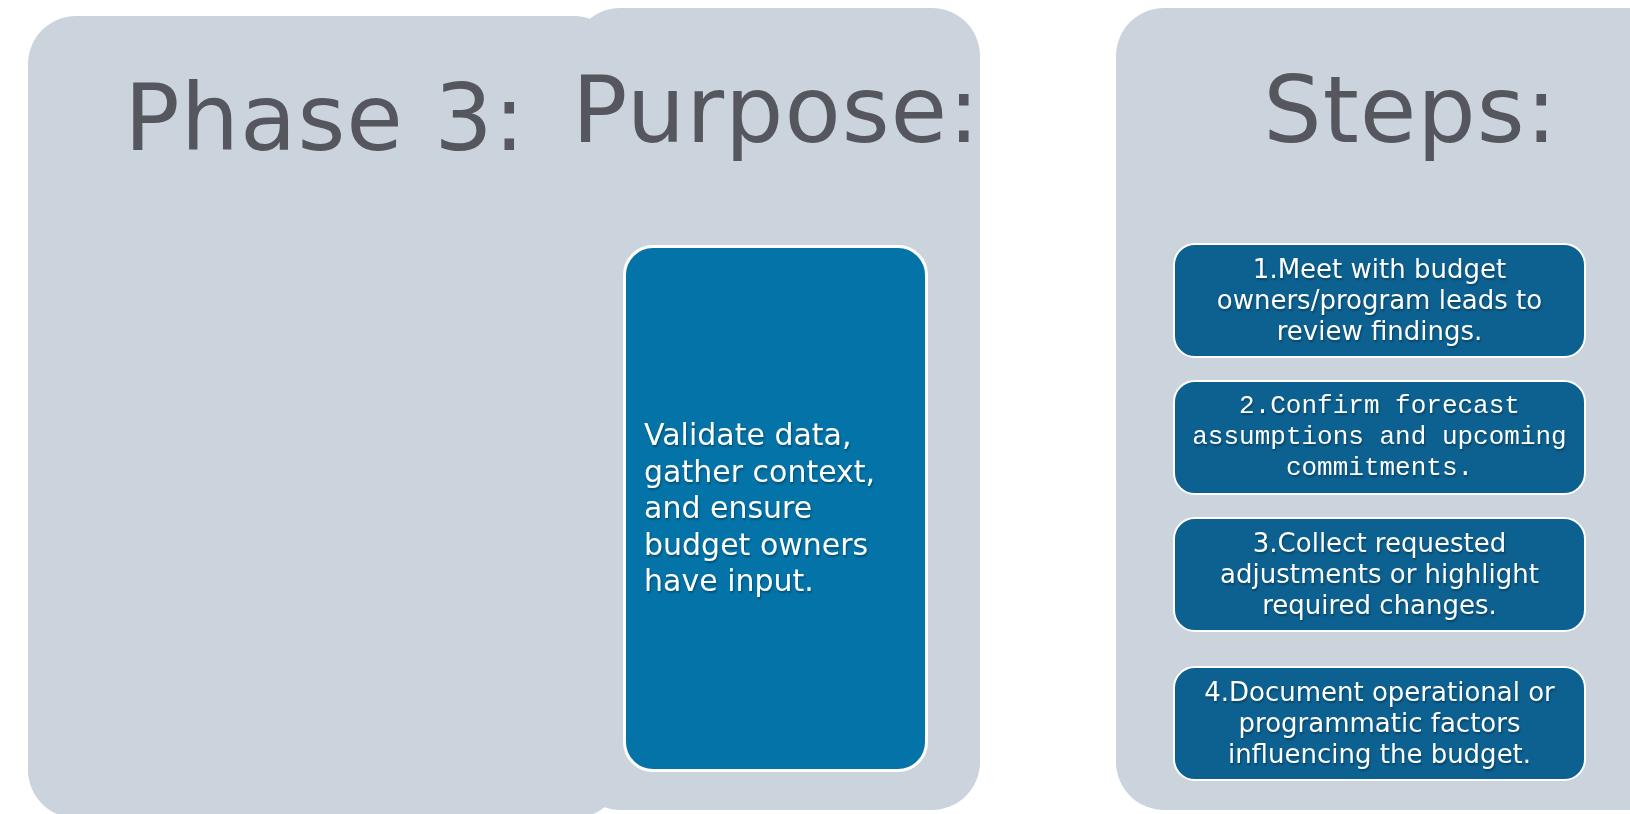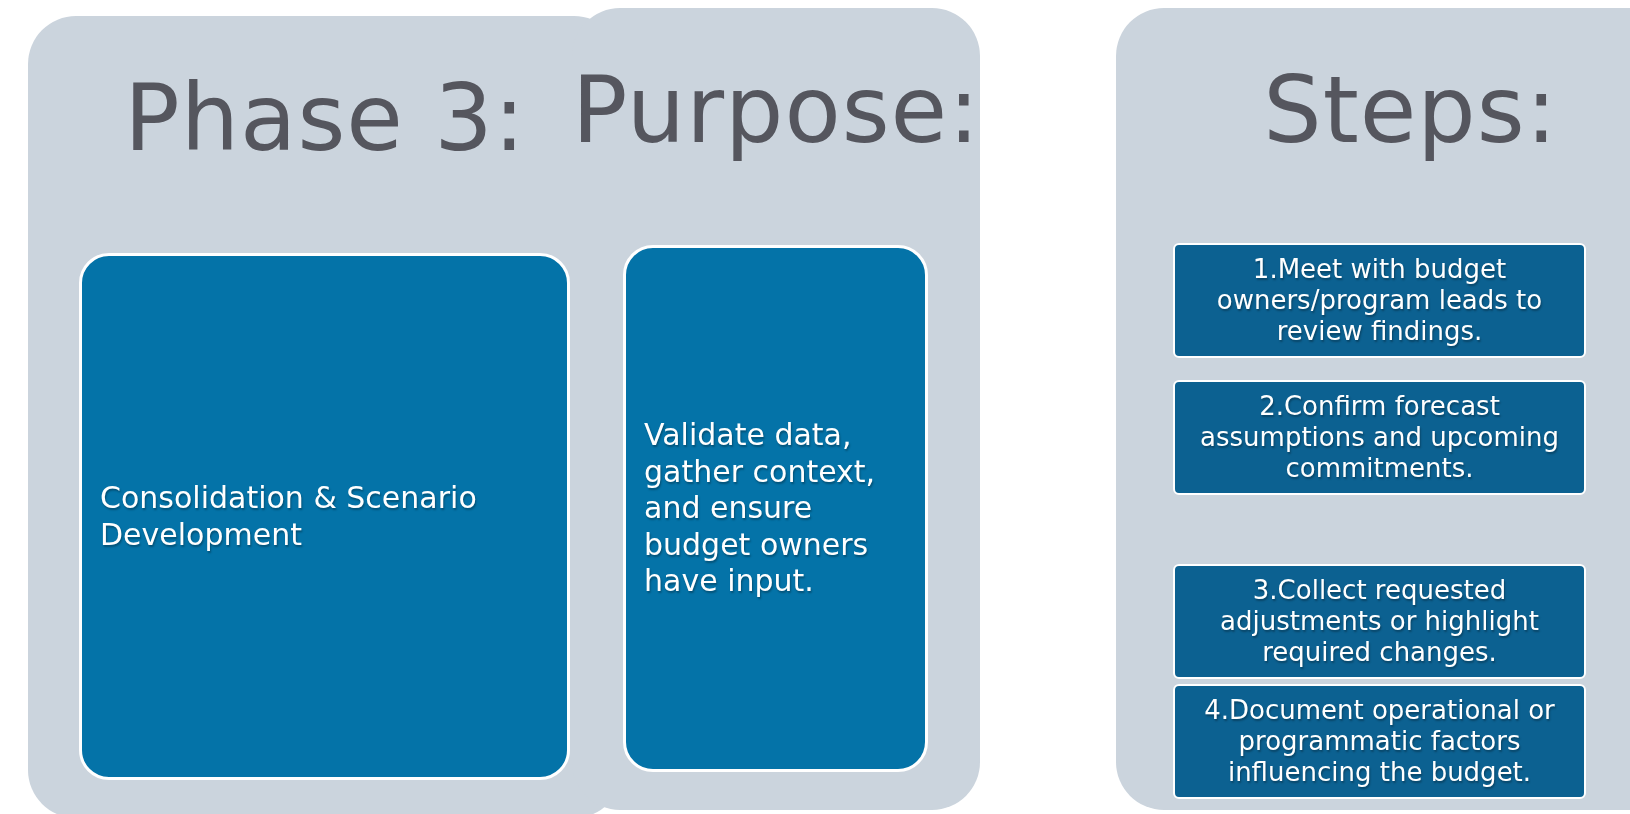--- a/index.html
+++ b/index.html
@@ -61,45 +61,44 @@
     text-shadow: 1px 2px 2px rgba(0,0,0,0.30);
   }
 
   .step {
     position: absolute;
     left: 57px;
     width: 413px;
     height: 115px;
     background: #0C6191;
     border: 2px solid #ffffff;
-    border-radius: 6px;
+    border-radius: 22px;
     box-sizing: border-box;
     display: flex;
     align-items: center;
     justify-content: center;
     text-align: center;
     color: #ffffff;
     font-size: 26px;
     line-height: 1.18;
     padding: 6px 14px;
     text-shadow: 1px 2px 2px rgba(0,0,0,0.30);
   }
   #step-1 { top: 235px; }
-  #step-2 { top: 372px; }
-  #step-3 { top: 509px; margin-top: 47px; }
-  #step-4 { top: 676px; }
+  #step-2 { top: 372px; font-family: Liberation Mono, monospace; }
+  #step-3 { top: 509px; }
+  #step-4 { top: 658px; }
 </style>
 </head>
 <body>
 
 <div id="stage">
 
   <div class="panel" id="panel-phase">
     <div class="panel-header">Phase 3:</div>
-    <div class="bigbox">Consolidation &amp; Scenario Development</div>
   </div>
 
   <div class="panel" id="panel-purpose">
     <div class="panel-header">Purpose:</div>
     <div class="bigbox">Validate data, gather context, and ensure budget owners have input.</div>
   </div>
 
   <div class="panel" id="panel-steps">
     <div class="panel-header">Steps:</div>
     <div class="step" id="step-1">1.Meet with budget owners/program leads to review findings.</div>

